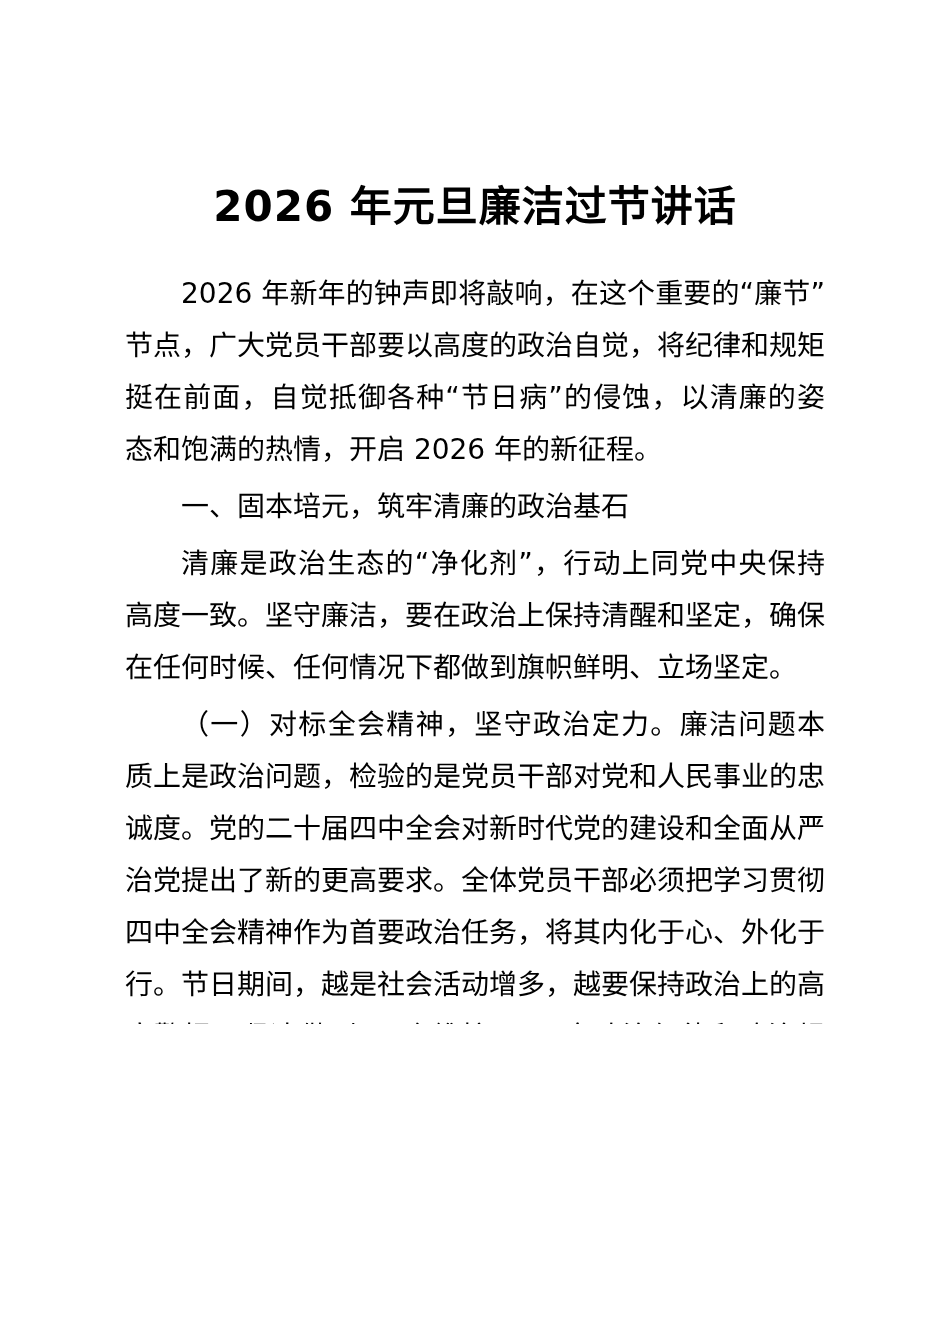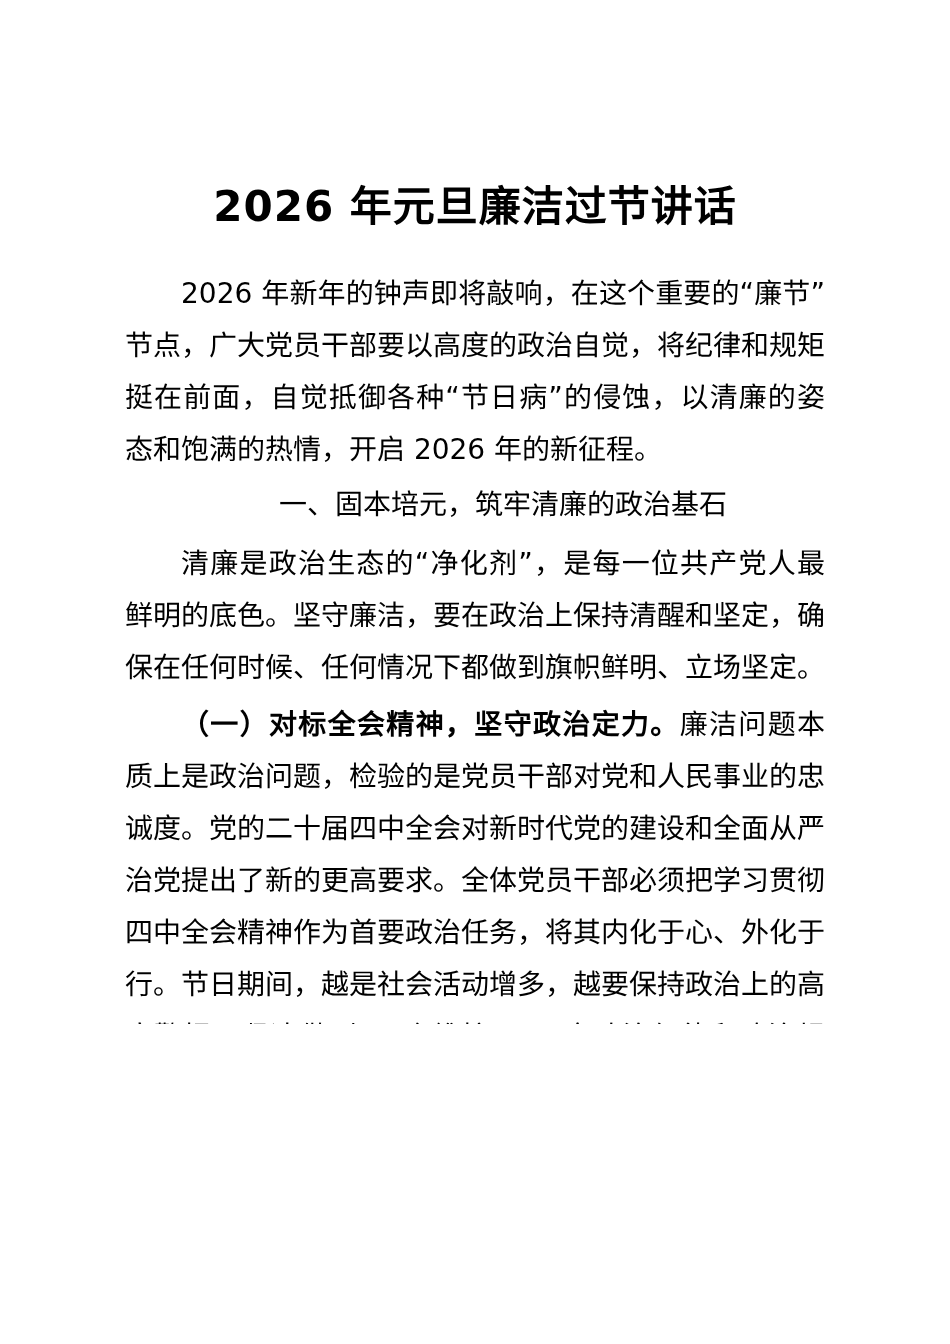--- a/index.html
+++ b/index.html
@@ -31,31 +31,31 @@
   .para {
     margin: 5px;
     font-size: 28px;
     line-height: 52px;
     text-align: justify;
     text-justify: inter-ideograph;
     text-indent: 56px;
     word-break: break-all;
   }
   .para.heading {
-    font-family: Liberation Mono, monospace;
-    text-align: center;
+    font-family: Liberation Sans, sans-serif;
+    text-align: left;
   }
   .para .lead {
-    font-weight: 700;
+    font-weight: 400;
   }
 </style>
 </head>
 <body>
 
 <div class="page">
   <h1 class="doc-title">2026 年元旦廉洁过节讲话</h1>
   <div>
       <p class="para body">2026 年新年的钟声即将敲响，在这个重要的“廉节”节点，广大党员干部要以高度的政治自觉，将纪律和规矩挺在前面，自觉抵御各种“节日病”的侵蚀，以清廉的姿态和饱满的热情，开启 2026 年的新征程。</p>
       <p class="para heading">一、固本培元，筑牢清廉的政治基石</p>
-      <p class="para body">清廉是政治生态的“净化剂”，是每一位共产党人最鲜明的底色。坚守廉洁，要在政治上保持清醒和坚定，确保在任何时候、任何情况下都做到旗帜鲜明、立场坚定。</p>
+      <p class="para body">清廉是政治生态的“净化剂”，行动上同党中央保持高度一致。坚守廉洁，要在政治上保持清醒和坚定，确保在任何时候、任何情况下都做到旗帜鲜明、立场坚定。</p>
       <p class="para body"><strong class="lead">（一）对标全会精神，坚守政治定力。</strong>廉洁问题本质上是政治问题，检验的是党员干部对党和人民事业的忠诚度。党的二十届四中全会对新时代党的建设和全面从严治党提出了新的更高要求。全体党员干部必须把学习贯彻四中全会精神作为首要政治任务，将其内化于心、外化于行。节日期间，越是社会活动增多，越要保持政治上的高度警惕，坚决做到“两个维护”，严守政治纪律和政治规矩。要在思想上、行动上同党中央保持高度一致，对中央的决策部署不打折扣、不搞变通，杜绝任何可能损害党的形象、破坏党群关系的言行。政治上的清醒和定力，是抵御腐蚀、保持清廉的第一道防线。</p>
     </div>
 </div>
 
 </body></html>

